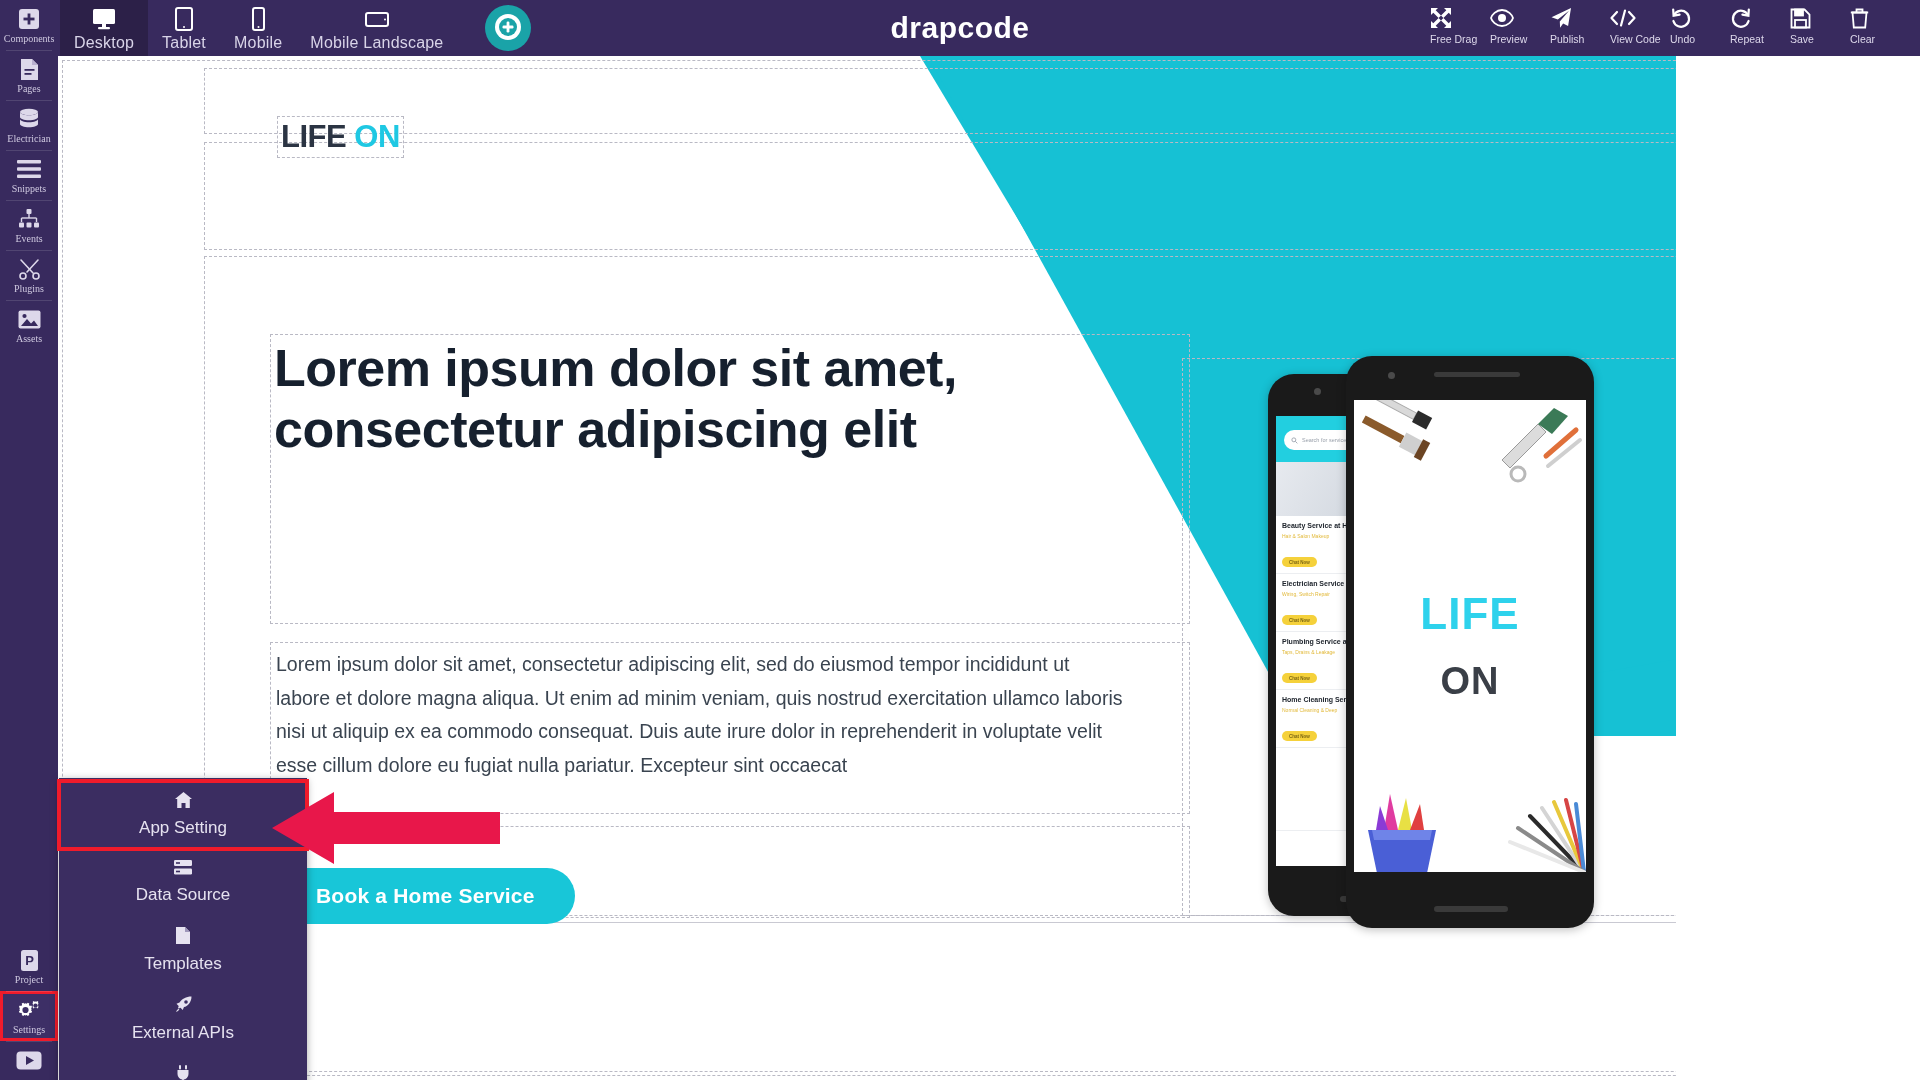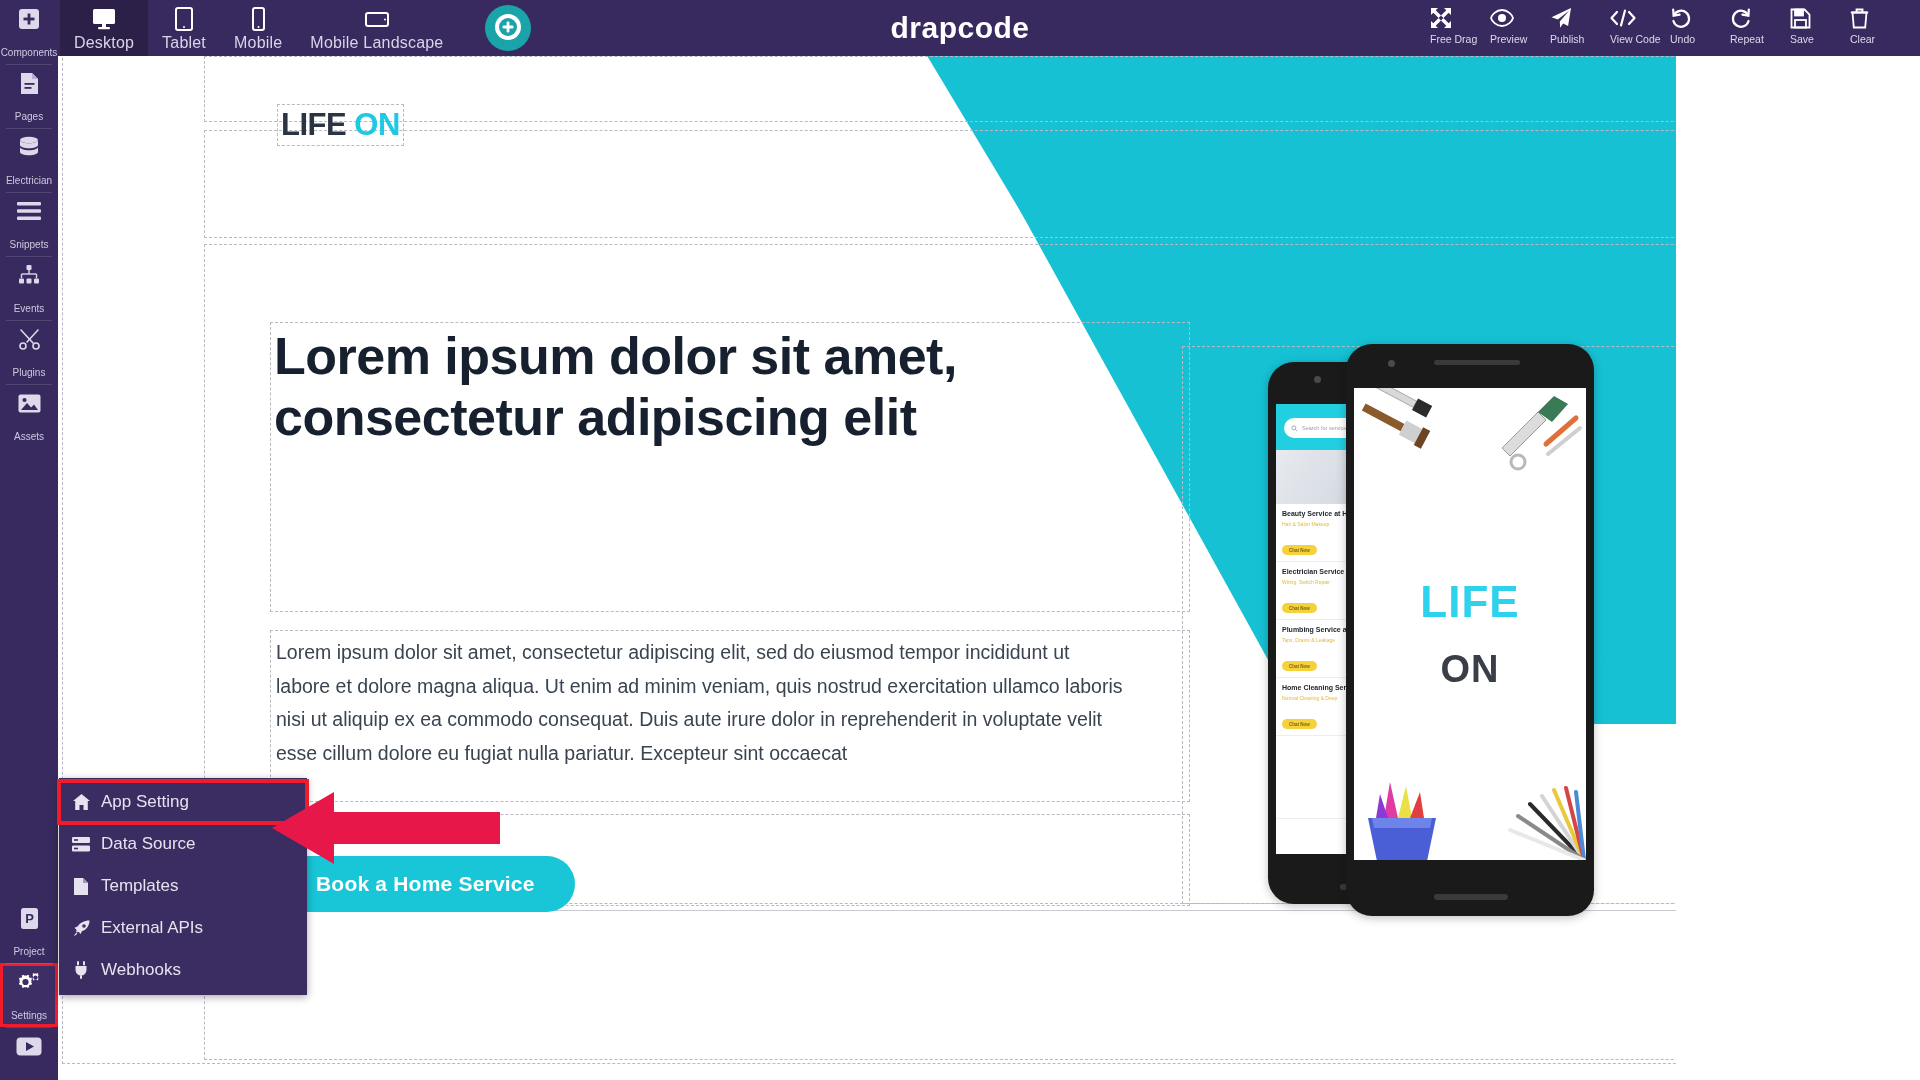--- a/index.html
+++ b/index.html
@@ -54,27 +54,27 @@
   }
   .sb-item {
     width: 58px; padding: 7px 0 6px 0; display: flex; flex-direction: column;
     align-items: center; cursor: pointer; position: relative;
   }
   .sb-item + .sb-item::before {
     content: ""; position: absolute; top: 0; left: 6px; right: 6px; height: 1px;
     background: rgba(255,255,255,.13);
   }
   .sb-item .ico { height: 24px; display: flex; align-items: center; justify-content: center; }
-  .sb-item .lbl { font-size: 10px; color: #cfc9e0; margin-top: 16px; white-space: nowrap; }
+  .sb-item .lbl { font-size: 10px; color: #cfc9e0; margin-top: 2px; white-space: nowrap; font-family: Liberation Serif, serif; }
   .sb-spacer { flex: 1 1 auto; }
   .sb-item.selected { outline: 3px solid #f01b2b; outline-offset: -3px; background: #3d2f66; }
 
   
   .canvas {
-    position: absolute; left: 58px; top: 44px; width: 1618px; height: 1024px;
+    position: absolute; left: 58px; top: 56px; width: 1618px; height: 1024px;
     background: #ffffff; overflow: hidden;
   }
   .cyan-shape {
     position: absolute; left: 0; top: 0; width: 1862px; height: 1024px;
     pointer-events: none;
   }
   .outline { position: absolute; border: 1px dashed #b9b9c4; }
   .outline.solid-t { border-top: 1px solid #c9c9d2; }
   .logo-txt {
     position: absolute; left: 219px; top: 60px;
@@ -154,21 +154,21 @@
   .deco { position: absolute; }
 
   
   .menu {
     position: absolute; left: 59px; top: 778px; width: 248px;
     background: #3b2d61; z-index: 60; padding: 3px 0 4px 0;
     box-shadow: 0 2px 8px rgba(0,0,0,.35);
   }
   .menu-item {
     display: flex; align-items: center; gap: 10px;
-    padding: 11px 12px; color: #e6e2f0; font-size: 17px; cursor: pointer;
+    padding: 11px 12px; color: #e6e2f0; font-size: 17px; cursor: pointer; flex-direction: column;
   }
   .menu-item .mico { width: 20px; display: flex; justify-content: center; }
   .menu-item.highlight { outline: 4px solid #f01b2b; outline-offset: -2px; }
 
   
   .arrow { position: absolute; left: 272px; top: 790px; z-index: 61; pointer-events: none; }
 </style>
 </head>
 <body>
 

